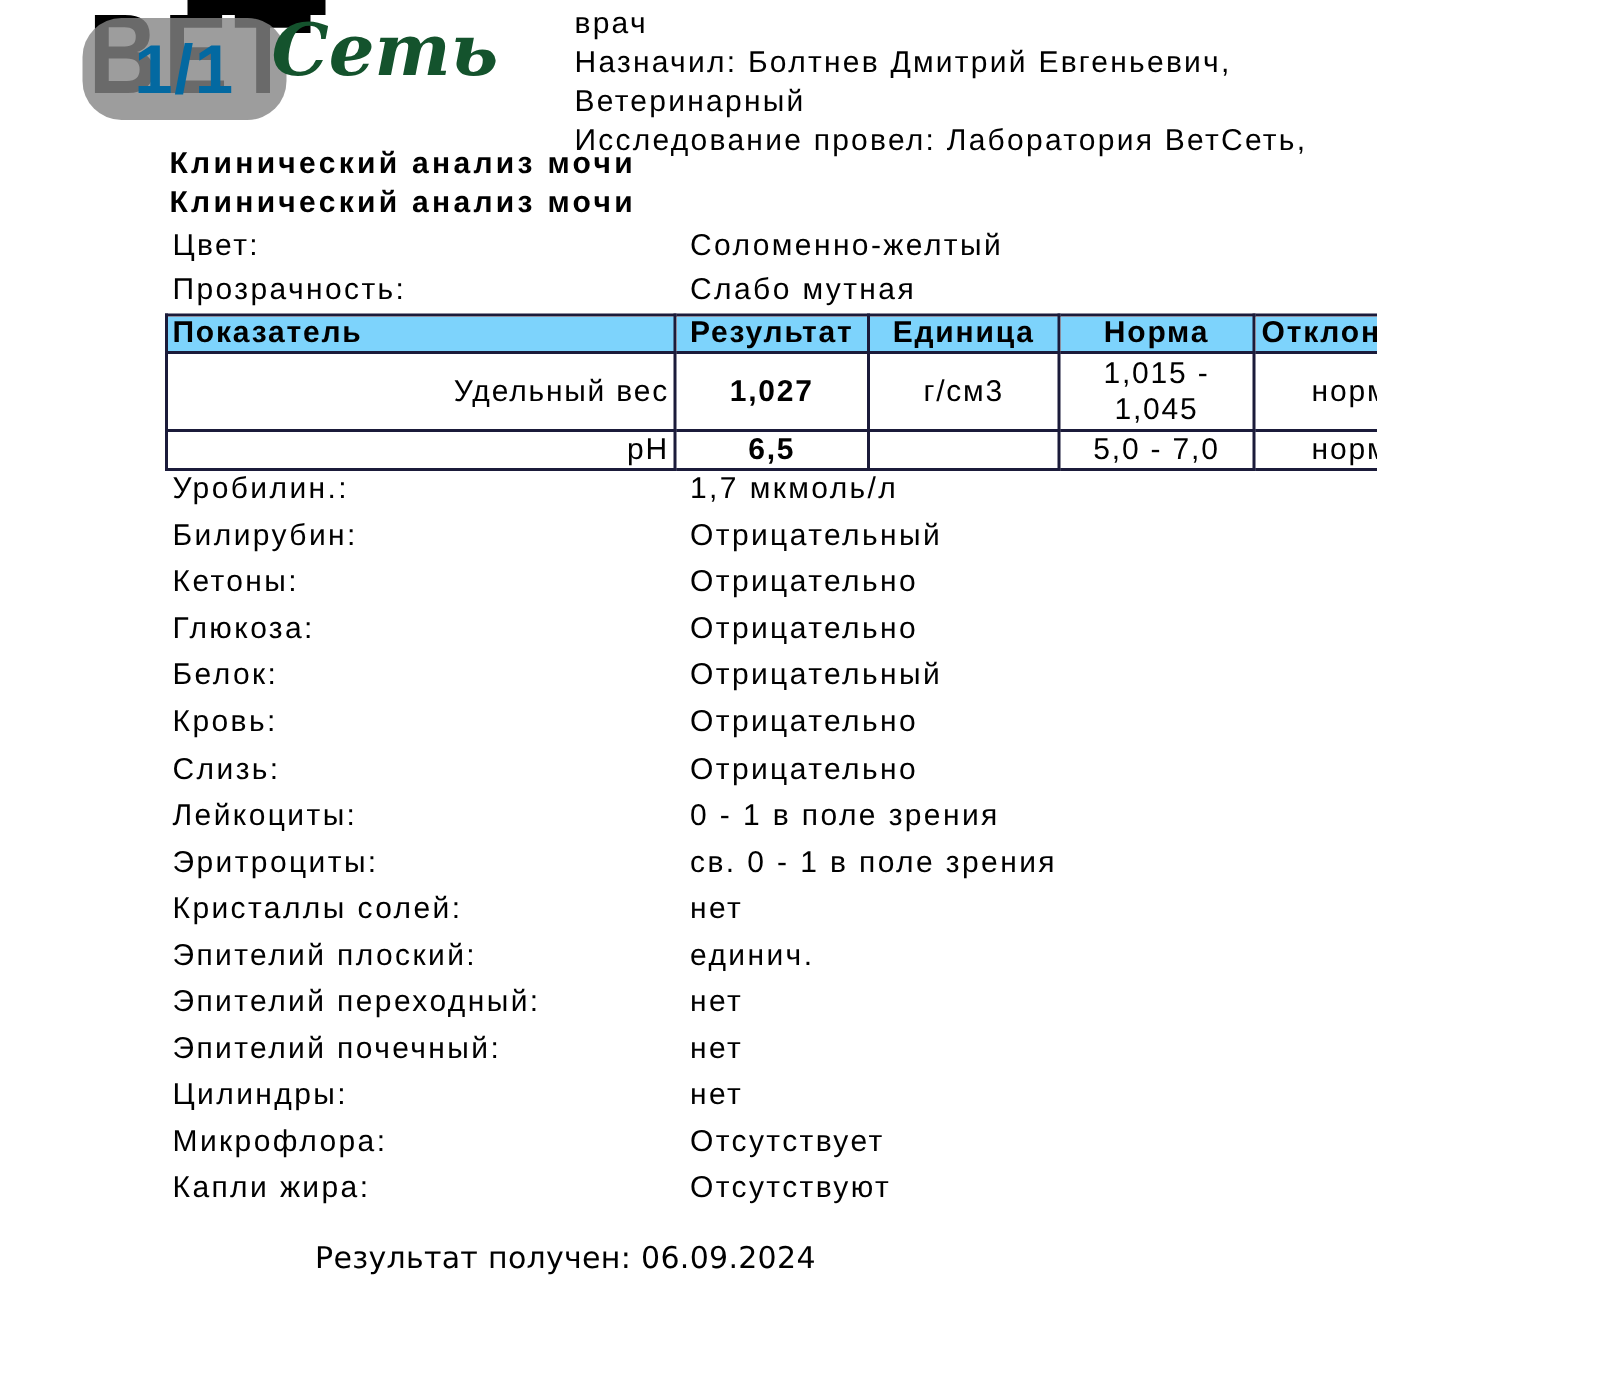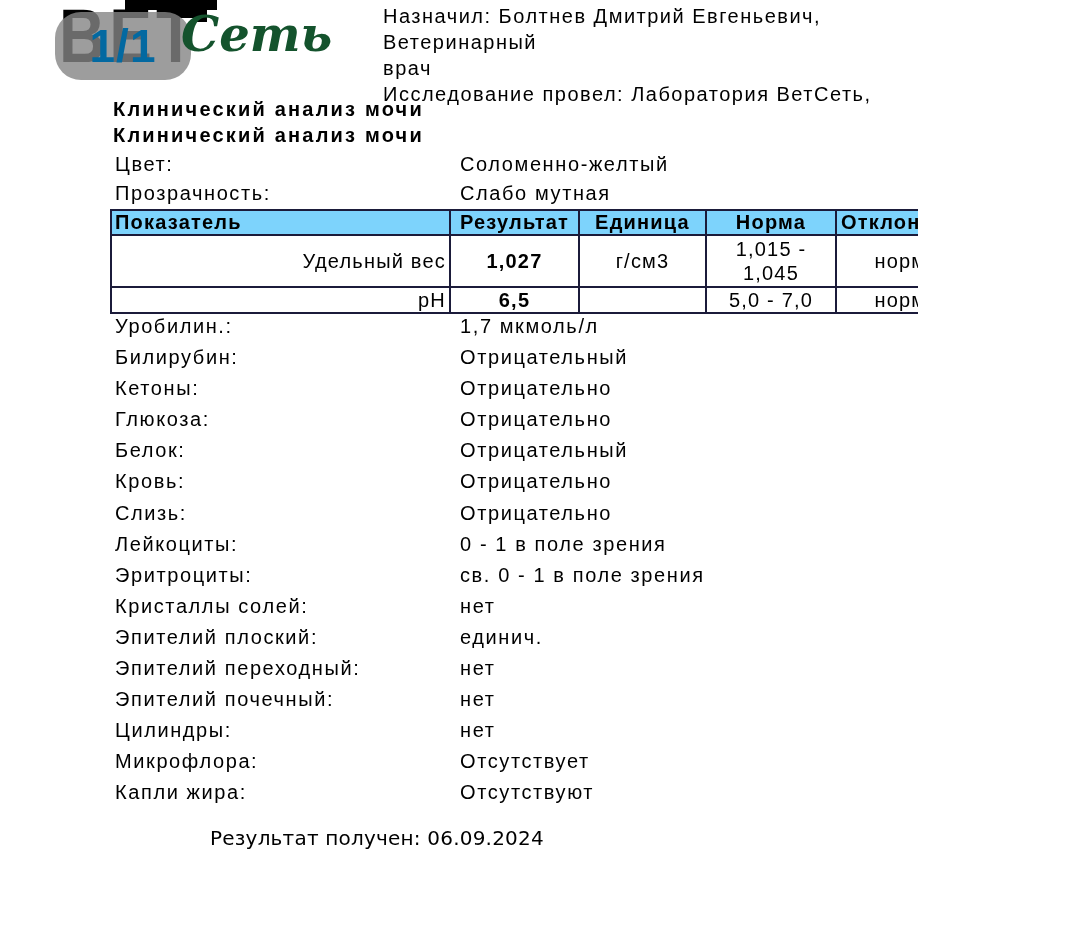--- a/index.html
+++ b/index.html
@@ -57,22 +57,22 @@
   <div class="logo">
     <span class="vet-word">ВЕТ</span>
     <span class="tbar"></span>
     <span class="tbar2"></span>
     <span class="overlay"></span>
     <span class="pagenum">1/1</span>
     <span class="script">Сеть</span>
   </div>
 
   <div class="doc-header">
+    <div>врач</div>
     <div>Назначил: Болтнев Дмитрий Евгеньевич, Ветеринарный</div>
-    <div>врач</div>
     <div>Исследование провел: Лаборатория ВетСеть,</div>
   </div>
 
   <div class="titles">
     <div>Клинический анализ мочи</div>
     <div>Клинический анализ мочи</div>
   </div>
 
   <div class="pretable">
     <div class="prow">

